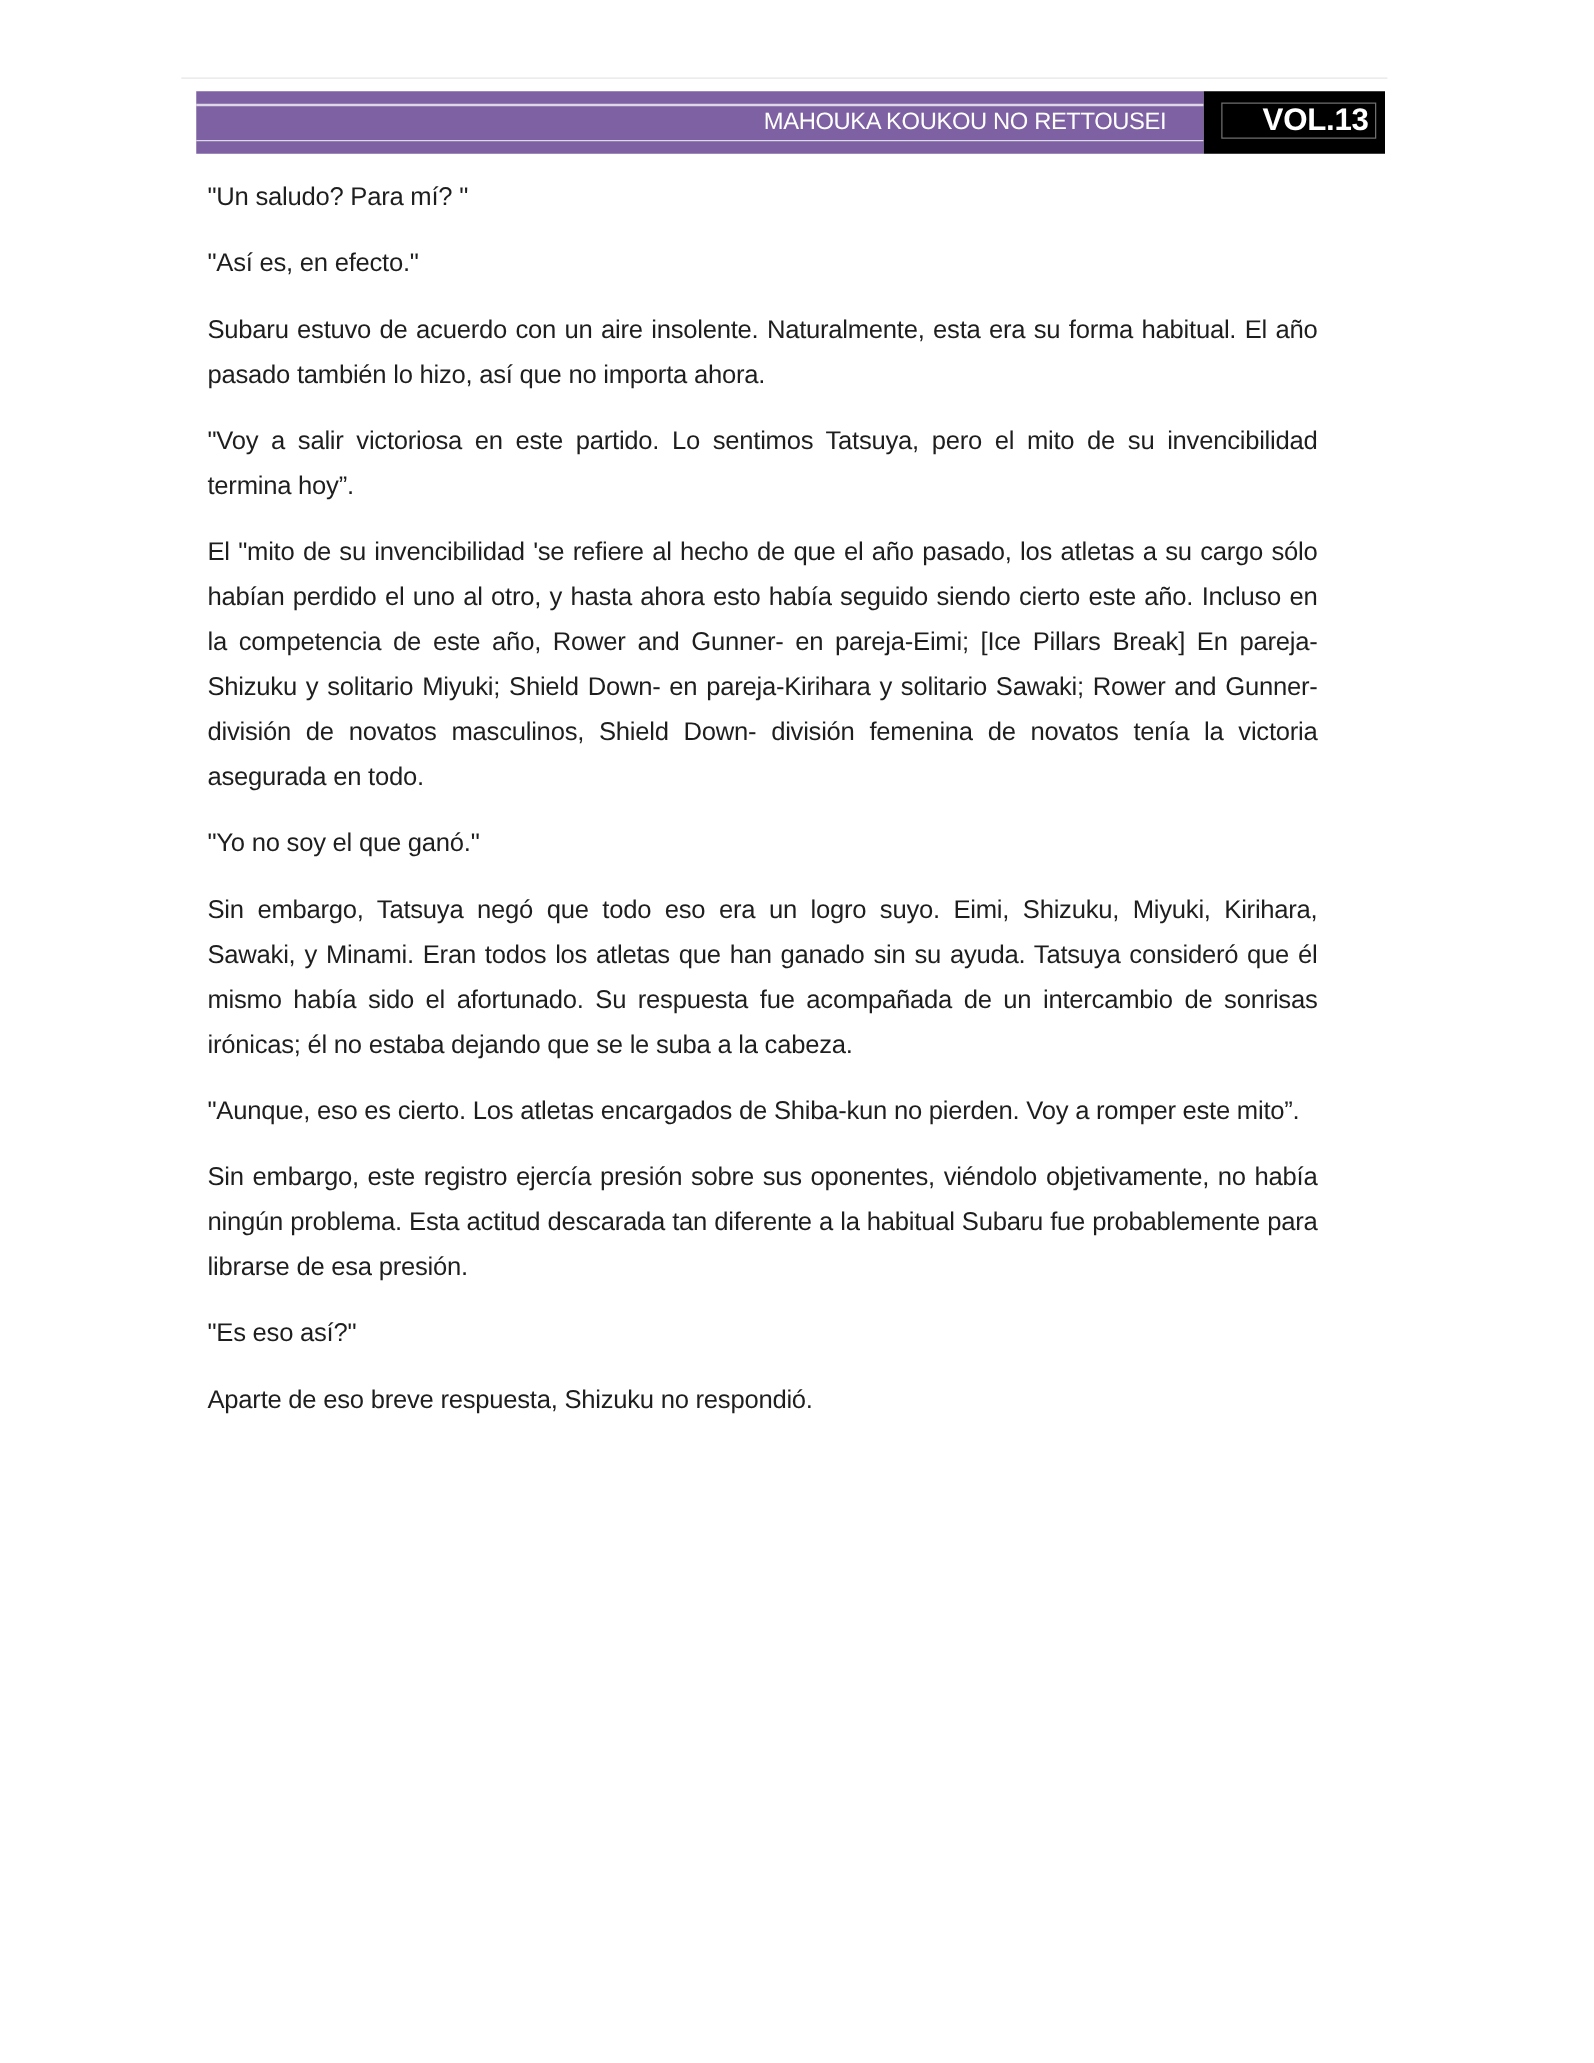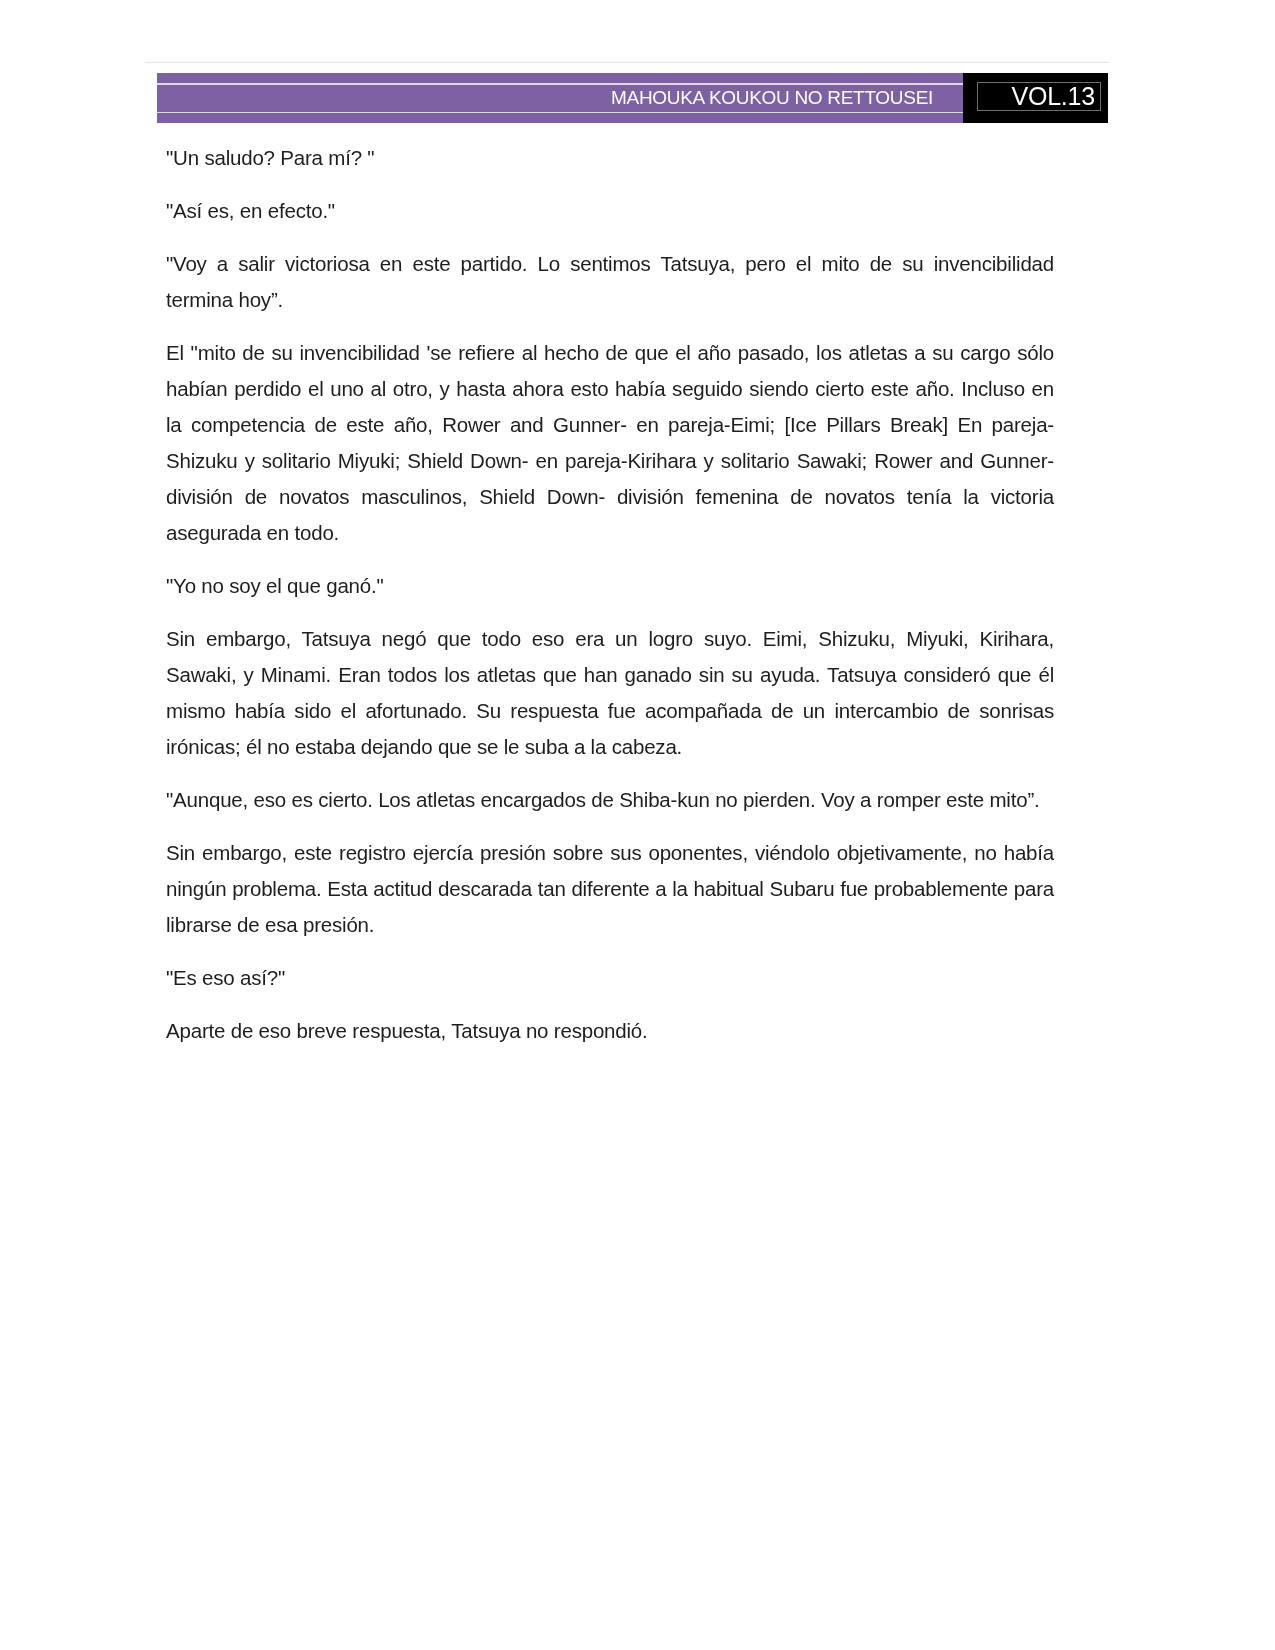--- a/index.html
+++ b/index.html
@@ -74,20 +74,21 @@
     display: flex;
     align-items: center;
     justify-content: flex-end;
     padding-right: 5px;
   }
   .vol-label {
     color: #ffffff;
     font-size: 25px;
     letter-spacing: -0.2px;
     white-space: nowrap;
+    font-weight: bold;
   }
   .content {
     position: absolute;
     left: 166px;
     top: 140px;
     width: 888px;
   }
   .content p {
     margin: 0 0 17px 0;
     font-size: 20.5px;
@@ -110,23 +111,24 @@
     <div class="vol-box">
       <div class="vol-inner">
         <span class="vol-label">VOL.13</span>
       </div>
     </div>
   </div>
 
   <div class="content">
     <p>"Un saludo? Para mí? "</p>
     <p>"Así es, en efecto."</p>
+    <p>Subaru estuvo de acuerdo con un aire insolente. Naturalmente, esta era su forma habitual. El año pasado también lo hizo, así que no importa ahora.</p>
     <p>"Voy a salir victoriosa en este partido. Lo sentimos Tatsuya, pero el mito de su invencibilidad termina hoy”.</p>
     <p>El "mito de su invencibilidad 'se refiere al hecho de que el año pasado, los atletas a su cargo sólo habían perdido el uno al otro, y hasta ahora esto había seguido siendo cierto este año. Incluso en la competencia de este año, Rower and Gunner- en pareja-Eimi; [Ice Pillars Break] En pareja-Shizuku y solitario Miyuki; Shield Down- en pareja-Kirihara y solitario Sawaki; Rower and Gunner- división de novatos masculinos, Shield Down- división femenina de novatos tenía la victoria asegurada  en todo.</p>
     <p>"Yo no soy el que ganó."</p>
     <p>Sin embargo, Tatsuya negó que todo eso era un logro suyo. Eimi, Shizuku, Miyuki, Kirihara, Sawaki, y Minami. Eran todos los atletas que han ganado sin su ayuda. Tatsuya consideró que él mismo había sido el afortunado. Su respuesta fue acompañada de un intercambio de sonrisas irónicas; él no estaba dejando que se le suba a la cabeza.</p>
     <p>"Aunque, eso es cierto. Los atletas encargados de Shiba-kun no pierden. Voy a romper este mito”.</p>
     <p>Sin embargo, este registro ejercía presión sobre sus oponentes, viéndolo objetivamente, no había ningún problema. Esta actitud descarada tan diferente a la habitual Subaru fue probablemente para librarse de esa presión.</p>
     <p>"Es eso así?"</p>
-    <p>Aparte de eso breve respuesta, Tatsuya no respondió.</p>
+    <p>Aparte de eso breve respuesta, Shizuku no respondió.</p>
   </div>
 
 </div>
 
 </body></html>

